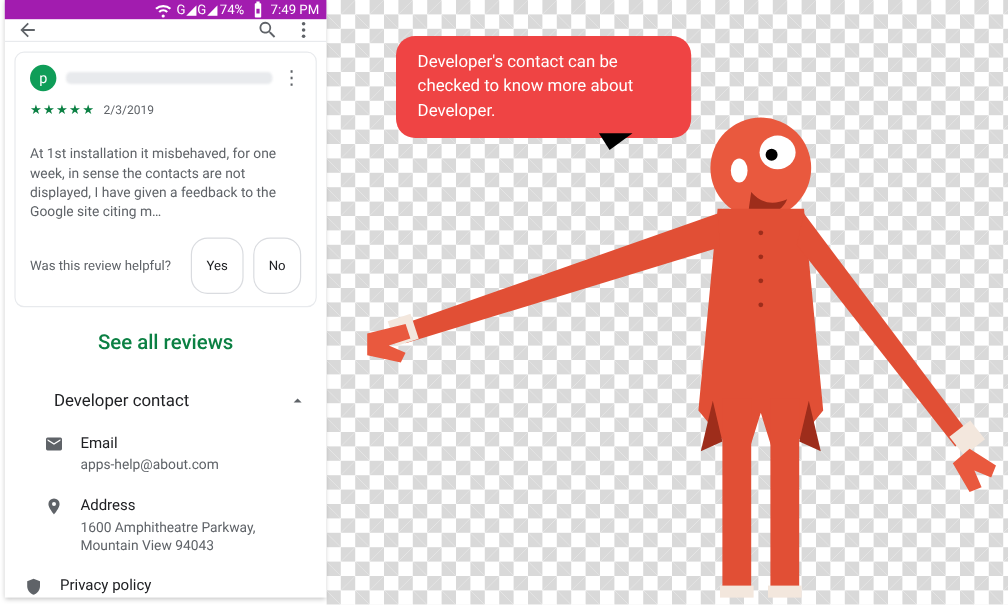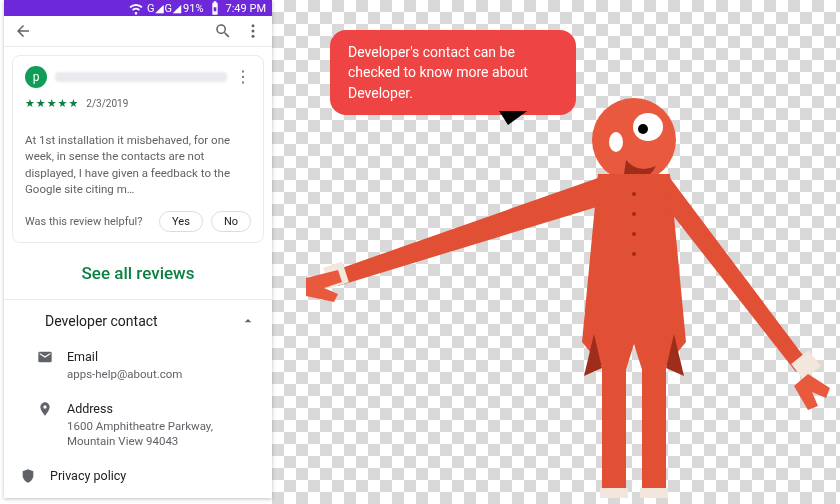--- a/index.html
+++ b/index.html
@@ -24,21 +24,21 @@
   .phone {
     position: absolute; left: 4px; top: 0;
     width: 268px; height: 498px;
     background: #fff;
     box-shadow: 0 1px 4px rgba(0,0,0,0.25);
     display: flex; flex-direction: column;
     font-size: 12px;
     color: #202124;
   }
   .statusbar {
-    height: 18px; background: #6d28d9; color: #fff;
+    height: 18px; background: #a21caf; color: #fff;
     display: flex; align-items: center; justify-content: flex-end;
     padding: 0 6px; font-size: 11px; gap: 3px;
   }
   .statusbar .sig { letter-spacing: -1px; }
   .appbar {
     height: 44px; display: flex; align-items: center;
     padding: 0 10px; gap: 12px;
     border-bottom: 1px solid #e8eaed;
   }
   .appbar .spacer { flex: 1; }
@@ -54,21 +54,21 @@
     flex: 1; height: 10px;
     background: #e8eaed; border-radius: 4px;
     filter: blur(1px);
   }
   .dots { color: #5f6368; font-size: 16px; line-height: 0; }
   .stars { color: #0b8043; font-size: 11px; letter-spacing: 1px; }
   .date { color: #5f6368; font-size: 10px; margin-left: 4px; }
   .review-text { margin-top: 22px; color: #5f6368; font-size: 11.5px; line-height: 1.4; }
   .helpful { display:flex; align-items:center; margin-top: 14px; gap: 8px; }
   .helpful .q { flex:1; color:#5f6368; font-size:11px; }
-  .pill { border:1px solid #dadce0; border-radius: 14px; padding: 3px 12px; font-size: 11px; color:#202124; }
+  .pill { border:1px solid #dadce0; border-radius: 14px; padding: 16px 12px; font-size: 11px; color:#202124; }
   .see-all { text-align:center; color:#0b8043; font-size: 17px; padding: 12px 0 16px; font-weight: 500; }
   .divider { height:1px; background:#e8eaed; }
   .dc-header { display:flex; align-items:center; padding: 14px 16px; font-size: 14px; }
   .dc-header .t { flex:1;margin-left:25px; }
   .dc-item { display:flex; gap: 14px; padding: 6px 16px 2px; margin-left: 17px; }
   .dc-item .col { flex:1; }
   .dc-label { font-size: 12.5px; color:#202124; margin-bottom: 3px; }
   .dc-value { font-size: 11.5px; color:#5f6368; margin-bottom: 10px; line-height:1.35; }
   .pp-row { display:flex; align-items:flex-start; gap:14px; padding: 6px 16px 14px; font-size: 12.5px; }
 
@@ -96,21 +96,21 @@
 <body>
 
 <div class="checker"></div>
 
 <div class="phone">
   <div class="statusbar">
     <svg class="icon-sm" viewBox="0 0 24 24">
         <path fill="#fff" d="M12 18a2 2 0 100 4 2 2 0 000-4zm-6-4l2 2a6 6 0 018 0l2-2a9 9 0 00-12 0zm-4-4l2 2a12 12 0 0116 0l2-2a15 15 0 00-20 0z"></path>
       </svg>
     <span class="sig">G ◢ G ◢</span>
-    <span>91%</span>
+    <span>74%</span>
     <svg class="icon-sm" viewBox="0 0 24 24">
         <path fill="#fff" d="M15 4h-1V2h-4v2H9a1 1 0 00-1 1v16a1 1 0 001 1h6a1 1 0 001-1V5a1 1 0 00-1-1zm-1 13H10v-6h4z"></path>
       </svg>
     <span>7:49 PM</span>
   </div>
 
   <div class="appbar">
     <svg class="icon" viewBox="0 0 24 24">
         <path d="M20 11H7.8l5.6-5.6L12 4l-8 8 8 8 1.4-1.4L7.8 13H20z"></path>
       </svg>

